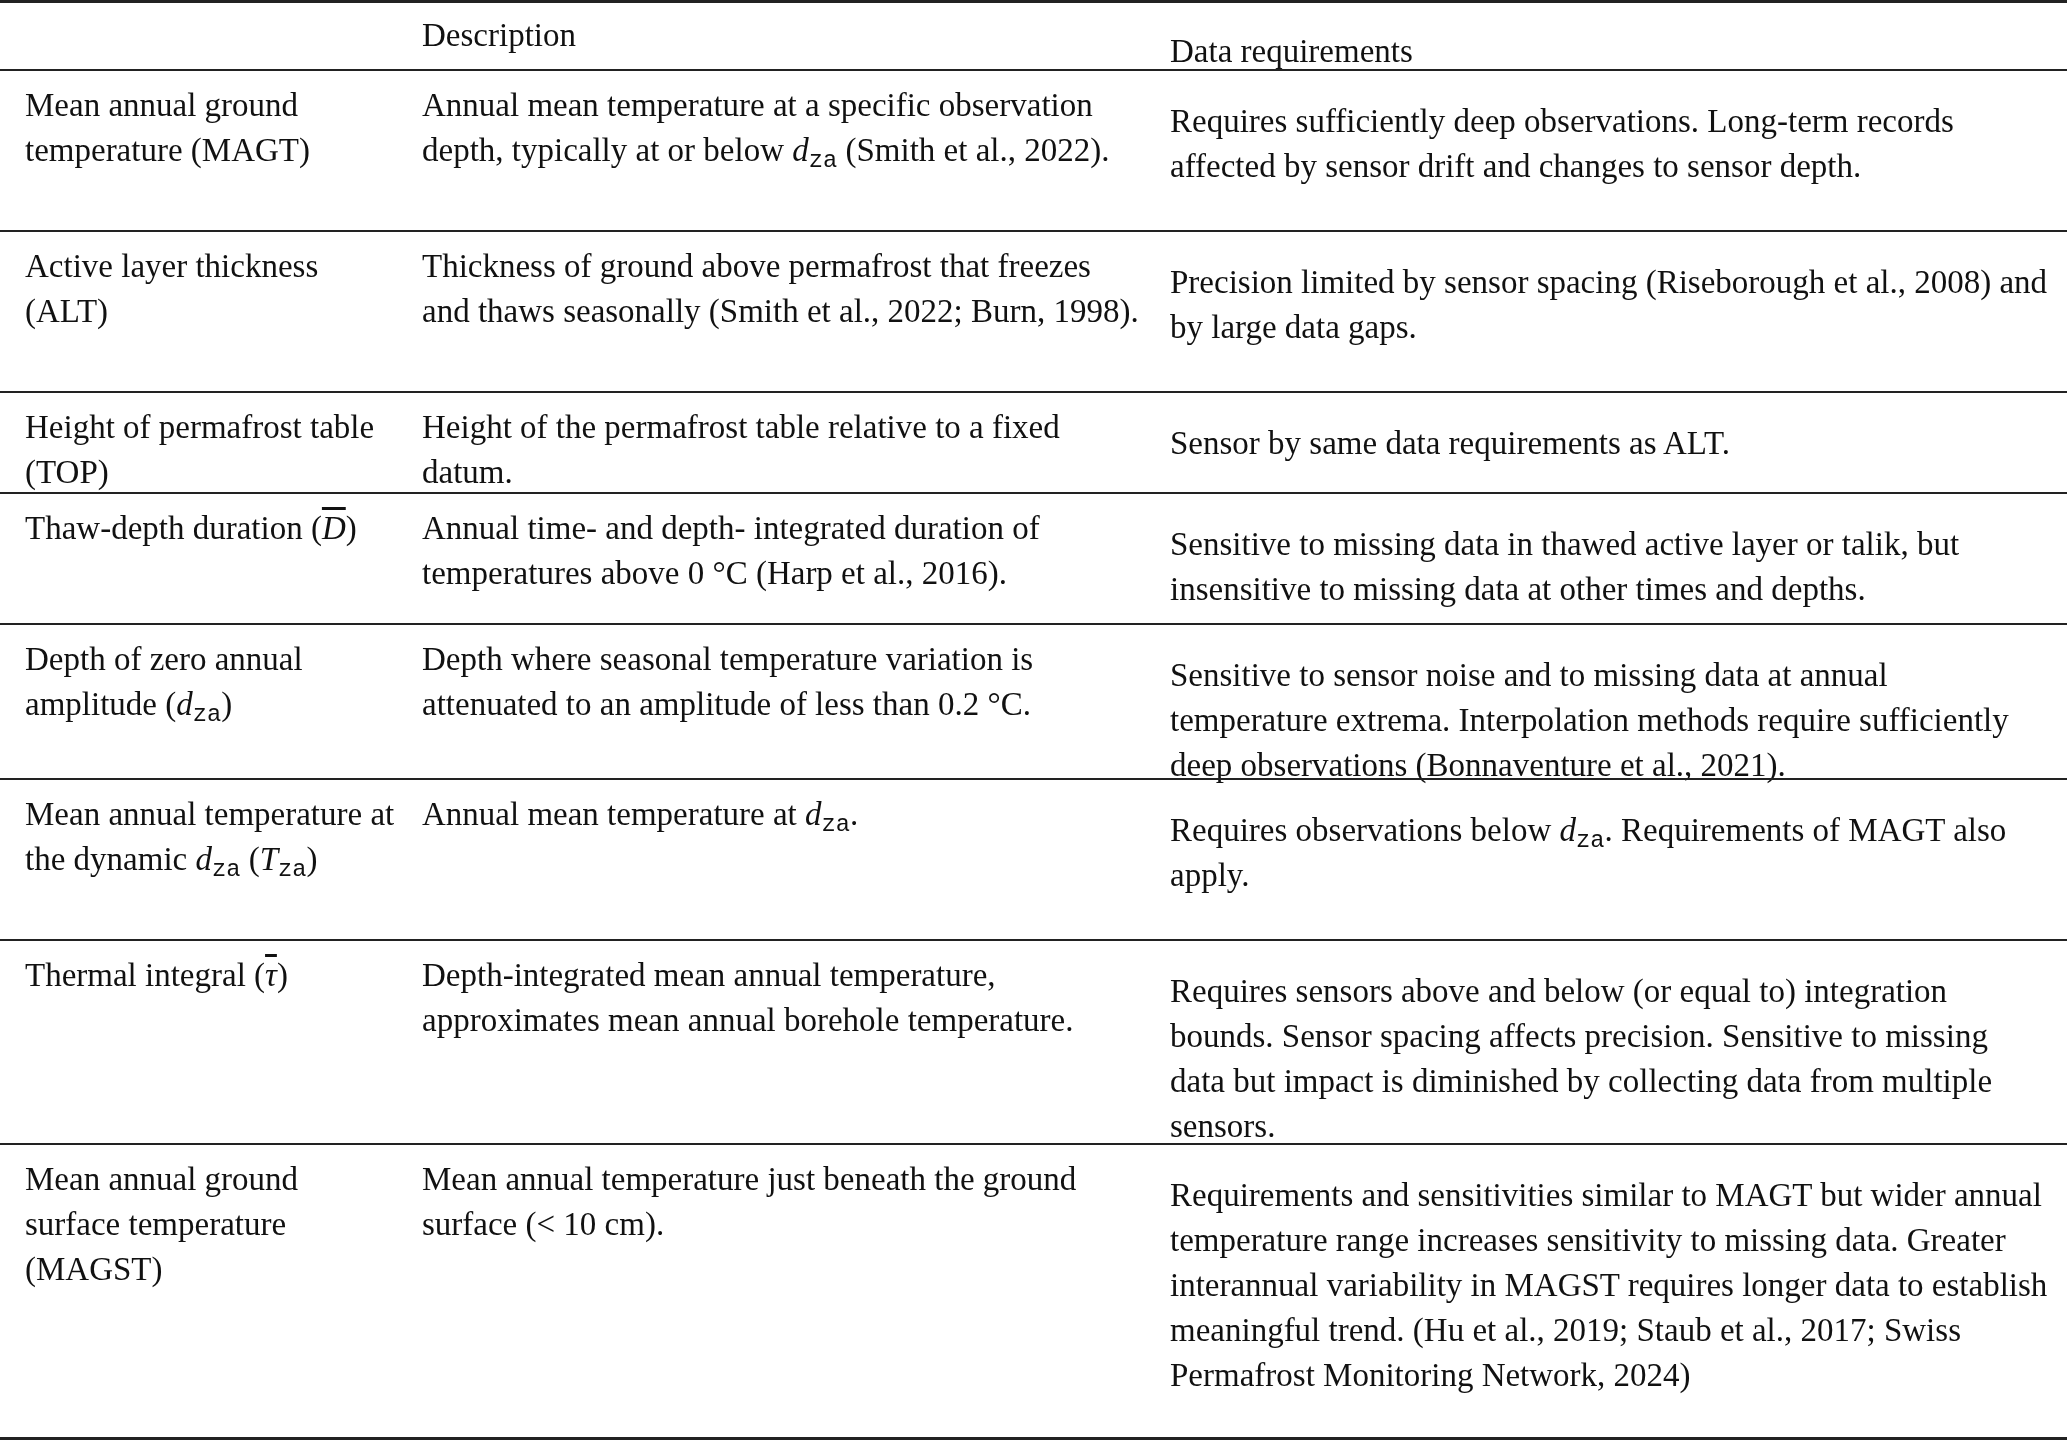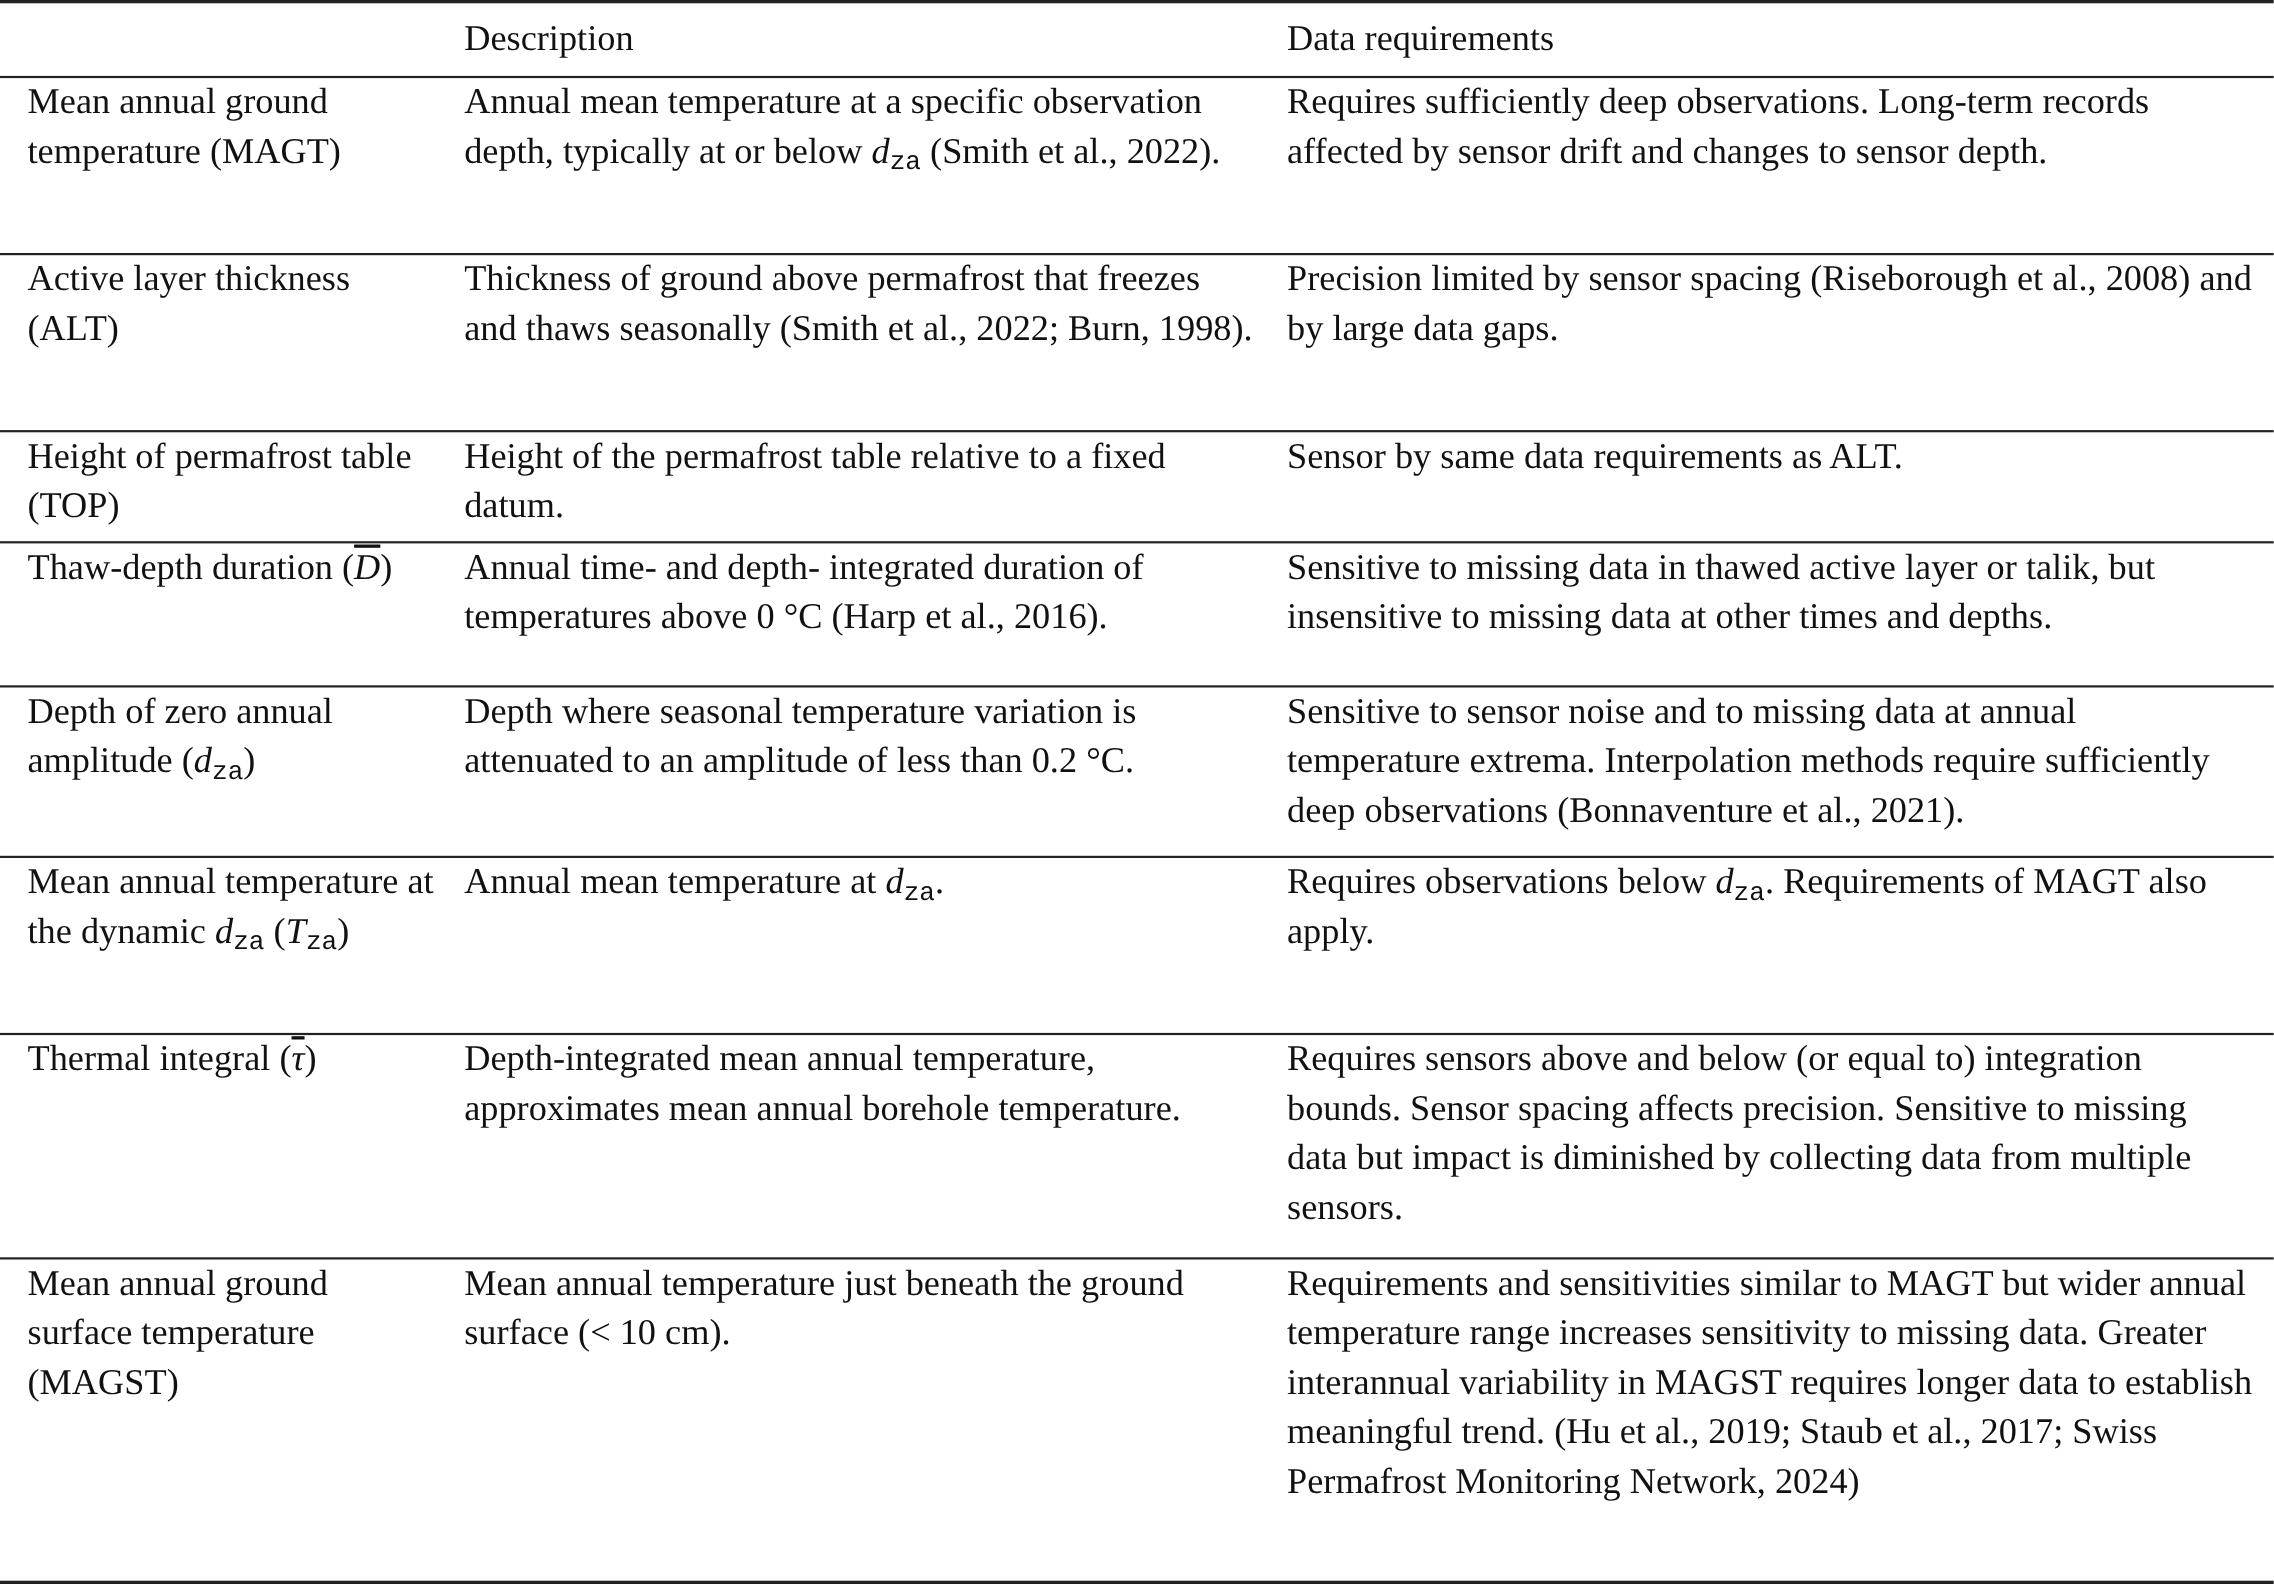--- a/index.html
+++ b/index.html
@@ -6,22 +6,22 @@
   body { width: 2067px; height: 1441px; overflow: hidden; position: relative;
          font-family: "Liberation Serif", "DejaVu Serif", serif; color: #111; }
   .table { position: absolute; left: 0; top: 0; width: 2067px; }
   .rule { position: absolute; left: 0; width: 2067px; background: #222; }
   .rule.thick { height: 3px; }
   .rule.thin { height: 2px; }
   .row { position: absolute; left: 0; width: 2067px; }
   .cell { position: absolute; top: 0; font-size: 33px; line-height: 45px; }
   .c1 { left: 25px; width: 370px; }
   .c2 { left: 422px; width: 720px; }
-  .c3 { left: 1170px; width: 880px; }
-  .row .cell { }
+  .c3 { left: 1170px; width: 880px; margin-top: 16px; }
+  .row .cell { padding-top: 12px; }
   .header .cell { padding-top: 10px; }
   i.m { font-style: italic; }
   sub.s { font-style: normal; font-size: 0.72em; vertical-align: -0.25em; line-height: 0; font-family: Liberation Mono, monospace; }
   .ov { text-decoration: overline; }
 </style>
 </head>
 <body>
 
 <div class="table">
 

